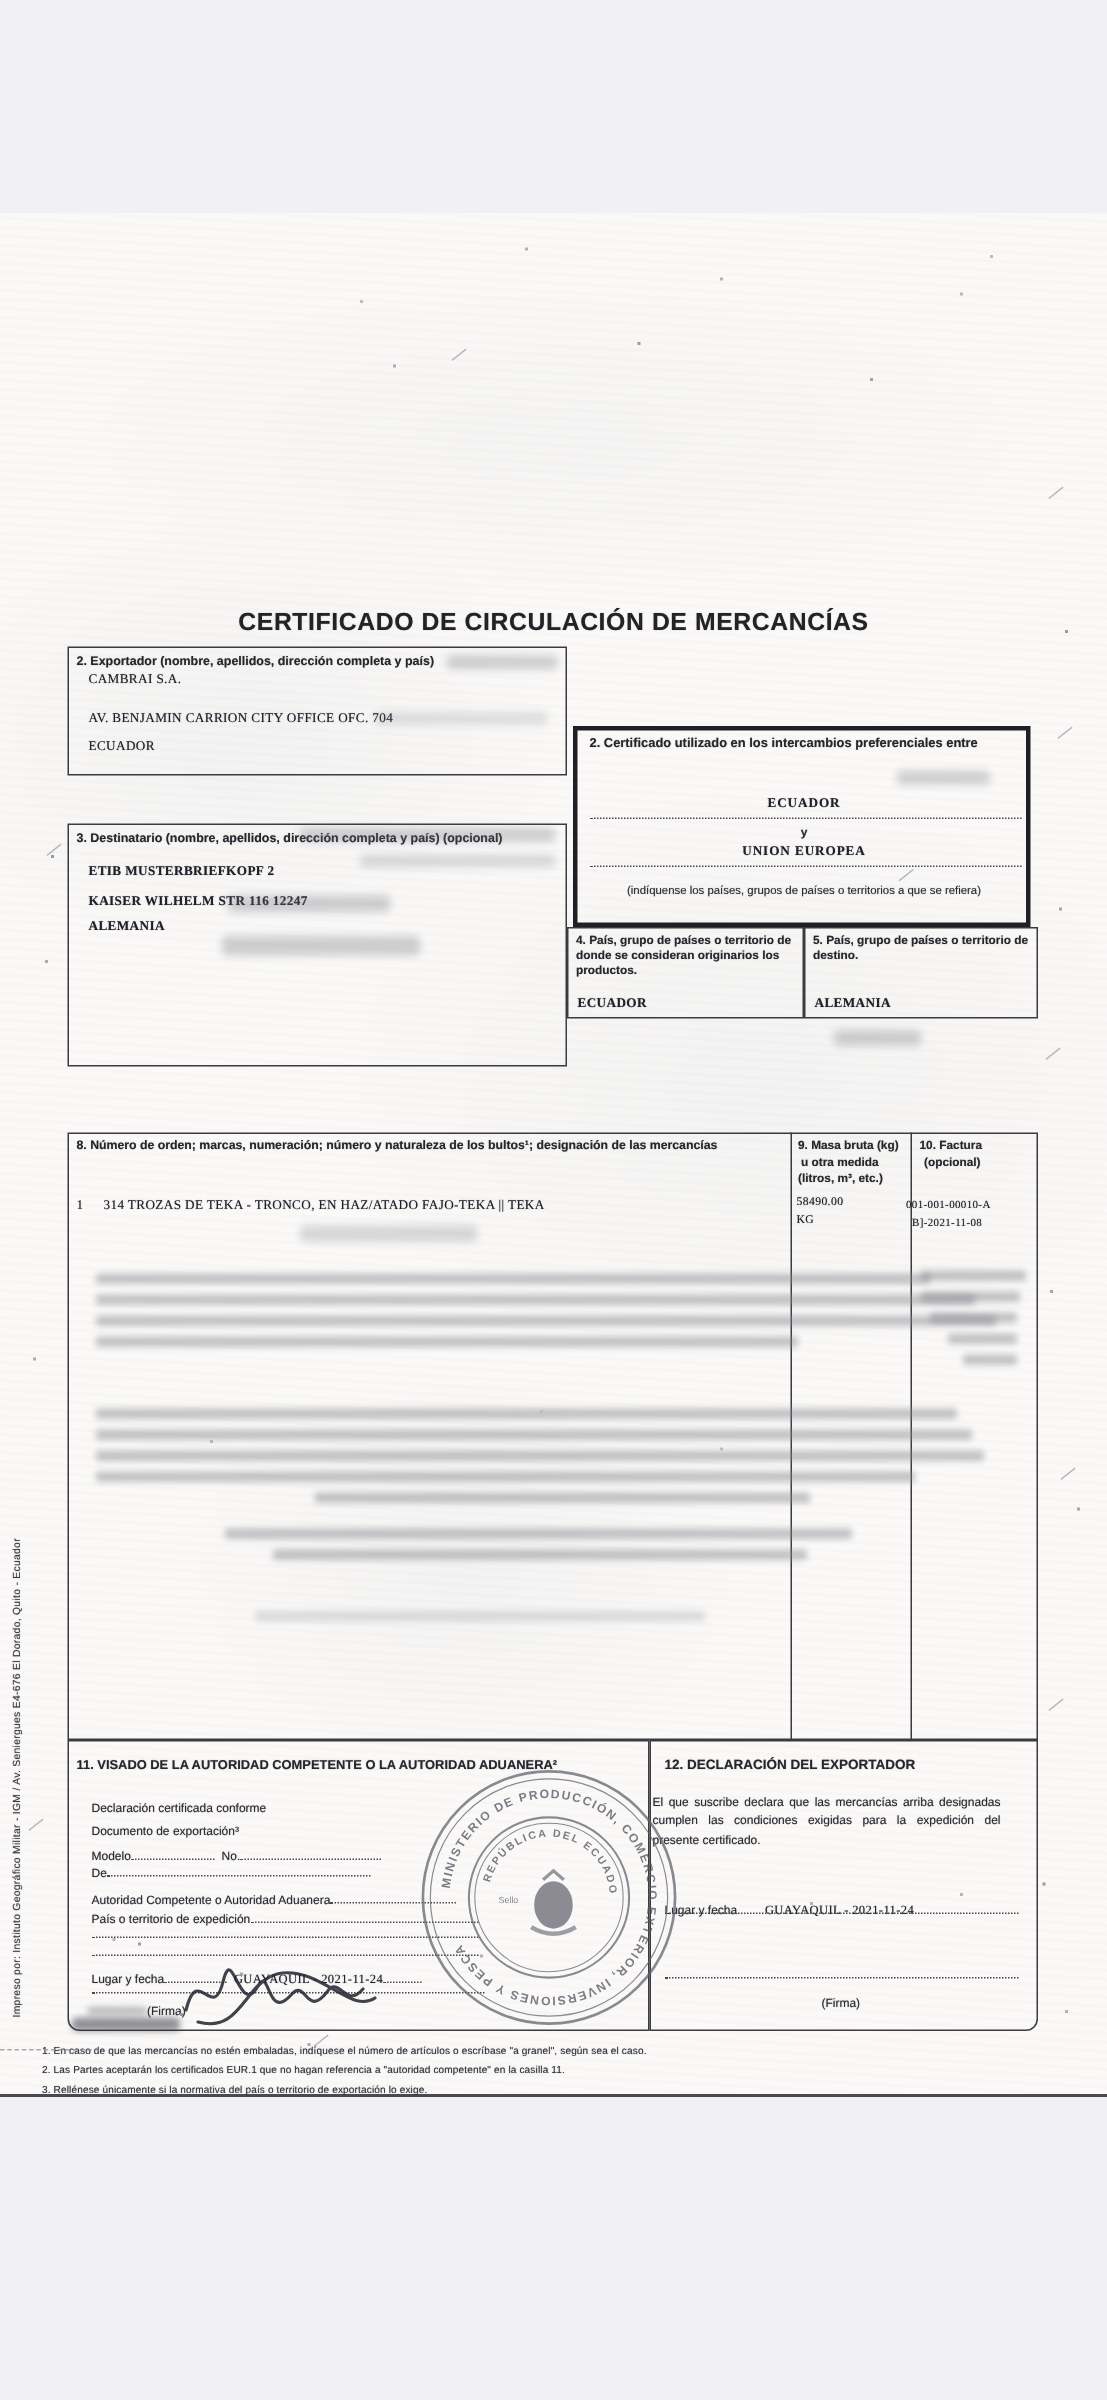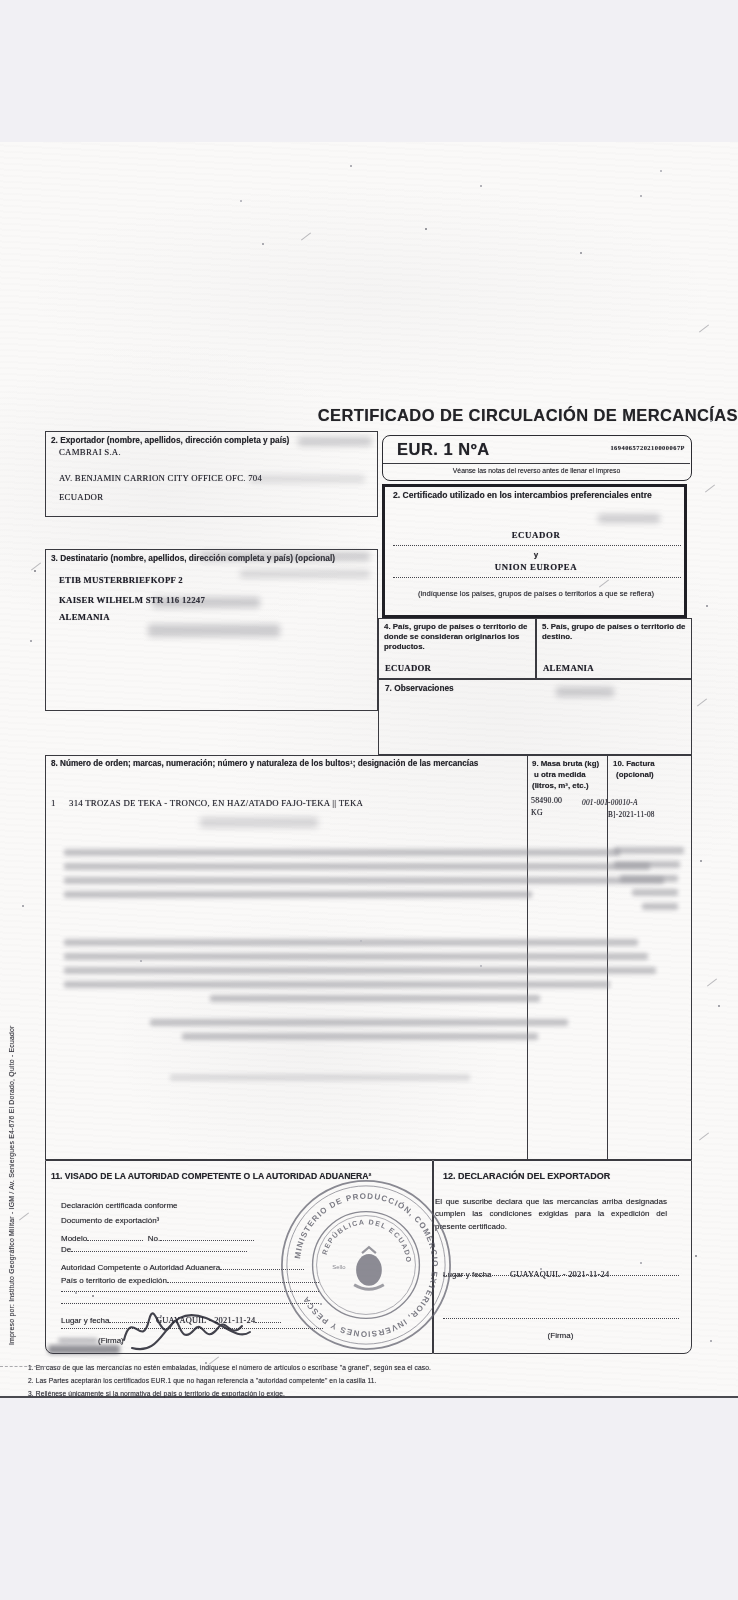--- a/index.html
+++ b/index.html
@@ -10,21 +10,21 @@
   #sheet{position:absolute;left:0;top:142px;width:738px;height:1254px;
     background-color:#faf9f8;
     background-image:
       radial-gradient(ellipse 320px 220px at 22% 28%, rgba(120,120,128,.055), transparent 70%),
       radial-gradient(ellipse 420px 300px at 68% 46%, rgba(120,120,128,.05), transparent 70%),
       radial-gradient(ellipse 280px 200px at 42% 72%, rgba(120,120,128,.05), transparent 70%),
       radial-gradient(ellipse 500px 160px at 50% 12%, rgba(120,120,128,.04), transparent 70%),
       repeating-linear-gradient(3deg, rgba(120,120,128,.018) 0 2px, transparent 2px 6px);
     border-bottom:2px solid #4a4a50;}
   .scan{text-shadow:0 0 .7px rgba(40,40,50,.5);}
-  .title{position:absolute;left:0;top:264px;width:738px;text-align:right;
+  .title{position:absolute;left:0;top:264px;width:738px;text-align:center;
     font-weight:700;font-size:16.5px;letter-spacing:.4px;color:#232327;}
   .box{position:absolute;border:1.2px solid #3a3a40;box-sizing:border-box;}
   .lbl{font-weight:700;font-size:8.3px;color:#26262c;line-height:1.25;}
   .lblr{font-weight:400;font-size:8px;color:#2b2b31;}
   .val{font-family:"Liberation Serif",serif;font-size:8.8px;color:#20202a;letter-spacing:.25px;}
   .ctr{text-align:center;}
   .nowrap{white-space:nowrap;}
   .dots{display:inline-block;border-bottom:1.2px dotted #4a4a52;height:7px;vertical-align:baseline;}
   .dotline{position:absolute;border-bottom:1.6px dotted #45454c;height:0;}
   .vline{position:absolute;width:0;border-left:1.2px solid #3a3a40;}
@@ -58,26 +58,20 @@
 
     <div class="title scan">CERTIFICADO DE CIRCULACIÓN DE MERCANCÍAS</div>
 
     <div class="box" style="left:45px;top:289px;width:333px;height:86px;">
       <div class="abs lbl scan nowrap" style="left:5px;top:3px;">2. Exportador (nombre, apellidos, dirección completa y país)</div>
       <div class="abs val scan nowrap" style="left:13px;top:15px;">CAMBRAI S.A.</div>
       <div class="abs val scan nowrap" style="left:13px;top:41px;">AV. BENJAMIN CARRION CITY OFFICE OFC. 704</div>
       <div class="abs val scan nowrap" style="left:13px;top:60px;">ECUADOR</div>
     </div>
 
-    <div class="box" style="left:382px;top:293px;width:310px;height:46px;border-width:1.6px;border-color:#2c2c32;border-radius:8px;">
-      <div class="abs scan" style="left:14px;top:4px;font-weight:700;font-size:16.5px;letter-spacing:.5px;color:#222228;">EUR. 1 NºA</div>
-      <div class="abs scan" style="right:6px;top:8px;font-family:'Liberation Serif',serif;font-weight:700;font-size:6.4px;letter-spacing:.5px;color:#2a2a32;">1694065720210000067P</div>
-      <div class="hline" style="left:0;top:27px;width:307px;"></div>
-      <div class="abs scan ctr" style="left:0;top:31px;width:307px;font-size:6.8px;color:#2b2b31;">Véanse las notas del reverso antes de llenar el impreso</div>
-    </div>
 
     <div class="box" style="left:382px;top:342px;width:305px;height:134px;border-width:3px;border-color:#1f1f25;">
       <div class="abs lbl scan" style="left:8px;top:3px;width:292px;font-size:8.6px;">2. Certificado utilizado en los intercambios preferenciales entre</div>
       <div class="abs val scan ctr" style="left:0;top:43px;width:302px;font-weight:700;letter-spacing:.6px;">ECUADOR</div>
       <div class="dotline" style="left:8px;top:58px;width:288px;"></div>
       <div class="abs lblr scan ctr" style="left:0;top:63px;width:302px;font-weight:700;">y</div>
       <div class="abs val scan ctr" style="left:0;top:75px;width:302px;font-weight:700;letter-spacing:.6px;">UNION EUROPEA</div>
       <div class="dotline" style="left:8px;top:90px;width:288px;"></div>
       <div class="abs lblr scan ctr" style="left:0;top:102px;width:302px;font-size:7.6px;">(indíquense los países, grupos de países o territorios a que se refiera)</div>
     </div>
@@ -93,38 +87,35 @@
       <div class="abs lbl scan" style="left:5px;top:3px;width:146px;font-size:7.9px;">4. País, grupo de países o territorio de donde se consideran originarios los productos.</div>
       <div class="abs val scan" style="left:6px;top:44px;font-weight:700;">ECUADOR</div>
     </div>
 
     <div class="box" style="left:536px;top:476px;width:156px;height:61px;">
       <div class="abs lbl scan" style="left:5px;top:3px;width:144px;font-size:7.9px;">5. País, grupo de países o territorio de destino.</div>
       <div class="abs val scan" style="left:6px;top:44px;font-weight:700;">ALEMANIA</div>
     </div>
 
 
-    <div class="box" style="left:378px;top:537px;width:314px;height:76px;">
-      <div class="abs lbl scan nowrap" style="left:6px;top:3px;">7. Observaciones</div>
-    </div>
 
     <div class="box" style="left:45px;top:613px;width:647px;height:405px;">
       <div class="abs lbl scan nowrap" style="left:5px;top:3px;font-size:8.2px;">8. Número de orden; marcas, numeración; número y naturaleza de los bultos¹; designación de las mercancías</div>
       <div class="abs val scan" style="left:5px;top:42px;">1</div>
       <div class="abs val scan nowrap" style="left:23px;top:42px;">314 TROZAS DE TEKA - TRONCO, EN HAZ/ATADO FAJO-TEKA || TEKA</div>
 
       <div class="abs lbl scan nowrap" style="left:486px;top:3px;font-size:7.9px;">9. Masa bruta (kg)</div>
       <div class="abs lbl scan nowrap" style="left:488px;top:14px;font-size:7.9px;">u otra medida</div>
       <div class="abs lbl scan nowrap" style="left:486px;top:25px;font-size:7.9px;">(litros, m³, etc.)</div>
       <div class="abs val scan nowrap" style="left:485px;top:40px;font-size:7.8px;">58490.00</div>
       <div class="abs val scan nowrap" style="left:485px;top:52px;font-size:7.8px;">KG</div>
 
       <div class="abs lbl scan nowrap" style="left:567px;top:3px;font-size:7.9px;">10. Factura</div>
       <div class="abs lbl scan nowrap" style="left:570px;top:14px;font-size:7.9px;">(opcional)</div>
-      <div class="abs val scan nowrap" style="left:536px;top:42px;font-size:7.3px;font-style:italic;">001-001-00010-A</div>
+      <div class="abs val scan nowrap" style="left:558px;top:42px;font-size:7.3px;">001-001-00010-A</div>
       <div class="abs val scan nowrap" style="left:562px;top:54px;font-size:7.3px;">B]-2021-11-08</div>
     </div>
     <div class="vline" style="left:527px;top:613px;height:405px;"></div>
     <div class="vline" style="left:607px;top:613px;height:405px;"></div>
 
     <div class="bline" style="left:64px;top:707px;width:556px;"></div>
     <div class="bline" style="left:64px;top:721px;width:586px;"></div>
     <div class="bline" style="left:64px;top:735px;width:600px;"></div>
     <div class="bline" style="left:64px;top:749px;width:468px;"></div>
     <div class="bline" style="left:614px;top:705px;width:70px;"></div>

